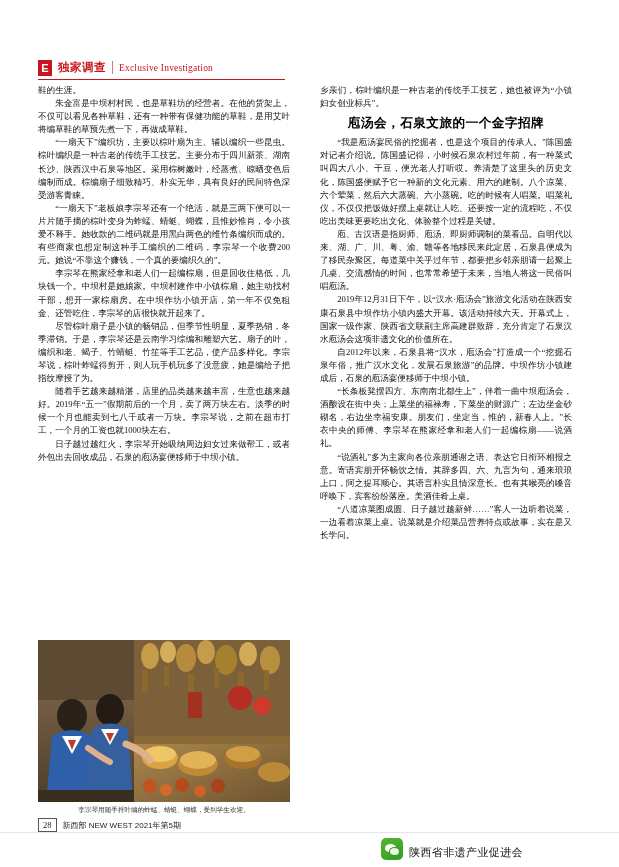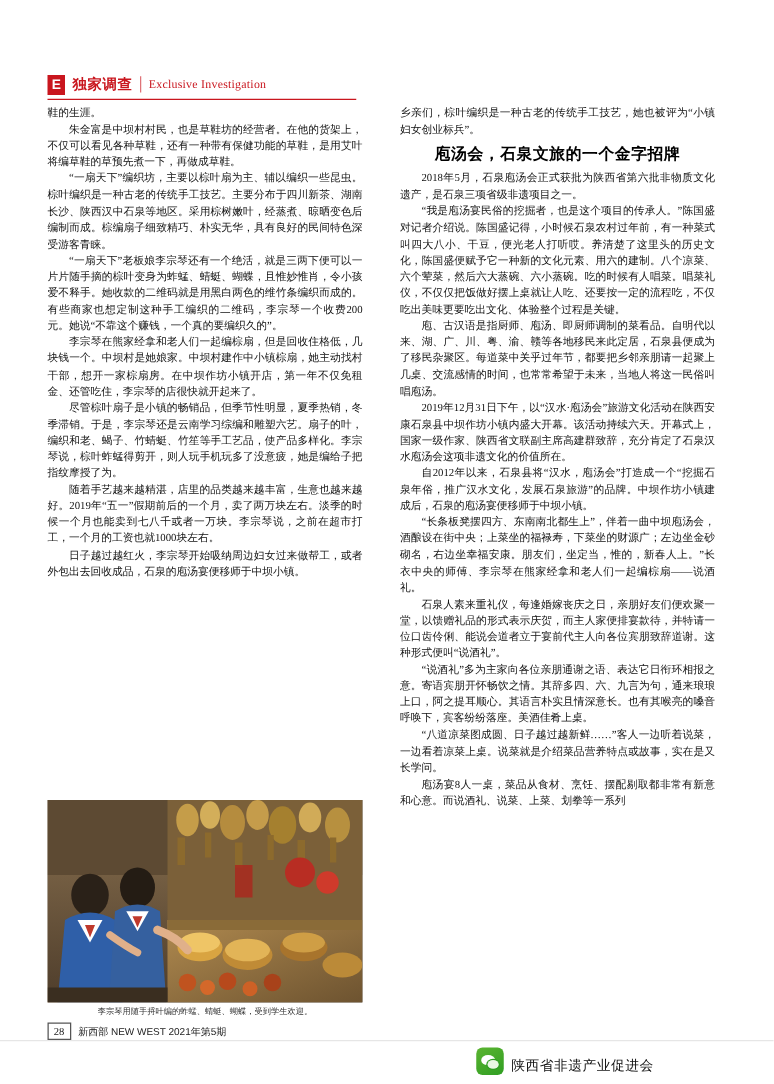--- a/index.html
+++ b/index.html
@@ -202,30 +202,27 @@
     <p>“一扇天下”老板娘李宗琴还有一个绝活，就是三两下便可以一片片随手摘的棕叶变身为蚱蜢、蜻蜓、蝴蝶，且惟妙惟肖，令小孩爱不释手。她收款的二维码就是用黑白两色的维竹条编织而成的。有些商家也想定制这种手工编织的二维码，李宗琴一个收费200元。她说“不靠这个赚钱，一个真的要编织久的”。</p>
     <p>李宗琴在熊家经拿和老人们一起编棕扇，但是回收住格低，几块钱一个。中坝村是她娘家。中坝村建作中小镇棕扇，她主动找村干部，想开一家棕扇房。在中坝作坊小镇开店，第一年不仅免租金、还管吃住，李宗琴的店很快就开起来了。</p>
     <p>尽管棕叶扇子是小镇的畅销品，但季节性明显，夏季热销，冬季滞销。于是，李宗琴还是云南学习综编和雕塑六艺。扇子的叶，编织和老、蝎子、竹蜻蜓、竹笙等手工艺品，使产品多样化。李宗琴说，棕叶蚱蜢得剪开，则人玩手机玩多了没意疲，她是编给子把指纹摩授了为。</p>
     <p>随着手艺越来越精湛，店里的品类越来越丰富，生意也越来越好。2019年“五一”假期前后的一个月，卖了两万块左右。淡季的时候一个月也能卖到七八千或者一万块。李宗琴说，之前在超市打工，一个月的工资也就1000块左右。</p>
     <p>日子越过越红火，李宗琴开始吸纳周边妇女过来做帮工，或者外包出去回收成品，石泉的庖汤宴便移师于中坝小镇。</p>
   </div>
 
   <div class="col right">
     <p class="noindent">乡亲们，棕叶编织是一种古老的传统手工技艺，她也被评为“小镇妇女创业标兵”。</p>
     <h2 class="sec-title">庖汤会，石泉文旅的一个金字招牌</h2>
-    <p>2018年5月，石泉庖汤会正式获批为陕西省第六批非物质文化遗产，是石泉三项省级非遗项目之一。</p>
     <p>“我是庖汤宴民俗的挖掘者，也是这个项目的传承人。”陈国盛对记者介绍说。陈国盛记得，小时候石泉农村过年前，有一种菜式叫四大八小、干豆，便光老人打听哎。养清楚了这里头的历史文化，陈国盛便赋予它一种新的文化元素、用六的建制。八个凉菜、六个荤菜，然后六大蒸碗、六小蒸碗。吃的时候有人唱菜。唱菜礼仪，不仅仅把饭做好摆上桌就让人吃、还要按一定的流程吃，不仅吃出美味更要吃出文化、体验整个过程是关键。</p>
     <p>庖、古汉语是指厨师、庖汤、即厨师调制的菜看品。自明代以来、湖、广、川、粤、渝、赣等各地移民来此定居，石泉县便成为了移民杂聚区。每道菜中关乎过年节，都要把乡邻亲朋请一起聚上几桌、交流感情的时间，也常常希望于未来，当地人将这一民俗叫唱庖汤。</p>
     <p>2019年12月31日下午，以“汉水·庖汤会”旅游文化活动在陕西安康石泉县中坝作坊小镇内盛大开幕。该活动持续六天。开幕式上，国家一级作家、陕西省文联副主席高建群致辞，充分肯定了石泉汉水庖汤会这项非遗文化的价值所在。</p>
     <p>自2012年以来，石泉县将“汉水，庖汤会”打造成一个“挖掘石泉年俗，推广汉水文化，发展石泉旅游”的品牌。中坝作坊小镇建成后，石泉的庖汤宴便移师于中坝小镇。</p>
     <p>“长条板凳摆四方、东南南北都生上”，伴着一曲中坝庖汤会，酒酿设在街中央；上菜坐的福禄寿，下菜坐的财源广；左边坐金砂砌名，右边坐幸福安康。朋友们，坐定当，惟的，新春人上。”长衣中央的师傅、李宗琴在熊家经拿和老人们一起编棕扇——说酒礼。</p>
-    <p>石泉人素来重礼仪，每逢婚嫁丧庆之日，亲朋好友们便欢聚一堂，以馈赠礼品的形式表示庆贺，而主人家便排宴款待，并特请一位口齿伶俐、能说会道者立于宴前代主人向各位宾朋致辞道谢。这种形式便叫“说酒礼”。</p>
     <p>“说酒礼”多为主家向各位亲朋通谢之语、表达它日衔环相报之意。寄语宾朋开怀畅饮之情。其辞多四、六、九言为句，通来琅琅上口，阿之提耳顺心。其语言朴实且情深意长。也有其喉亮的嗓音呼唤下，宾客纷纷落座。美酒佳肴上桌。</p>
     <p>“八道凉菜图成圆、日子越过越新鲜……”客人一边听着说菜，一边看着凉菜上桌。说菜就是介绍菜品营养特点或故事，实在是又长学问。</p>
-    <p>庖汤宴8人一桌，菜品从食材、烹饪、摆配剔取都非常有新意和心意。而说酒礼、说菜、上菜、划拳等一系列</p>
   </div>
 
   <div class="photo-wrap">
     <div class="photo">
       <svg width="252" height="162" viewBox="0 0 252 162" xmlns="http://www.w3.org/2000/svg">
         <defs>
           <linearGradient id="bg" x1="0" y1="0" x2="0" y2="1">
             <stop offset="0" stop-color="#8a7150"></stop>
             <stop offset="1" stop-color="#4e3d2b"></stop>
           </linearGradient>

